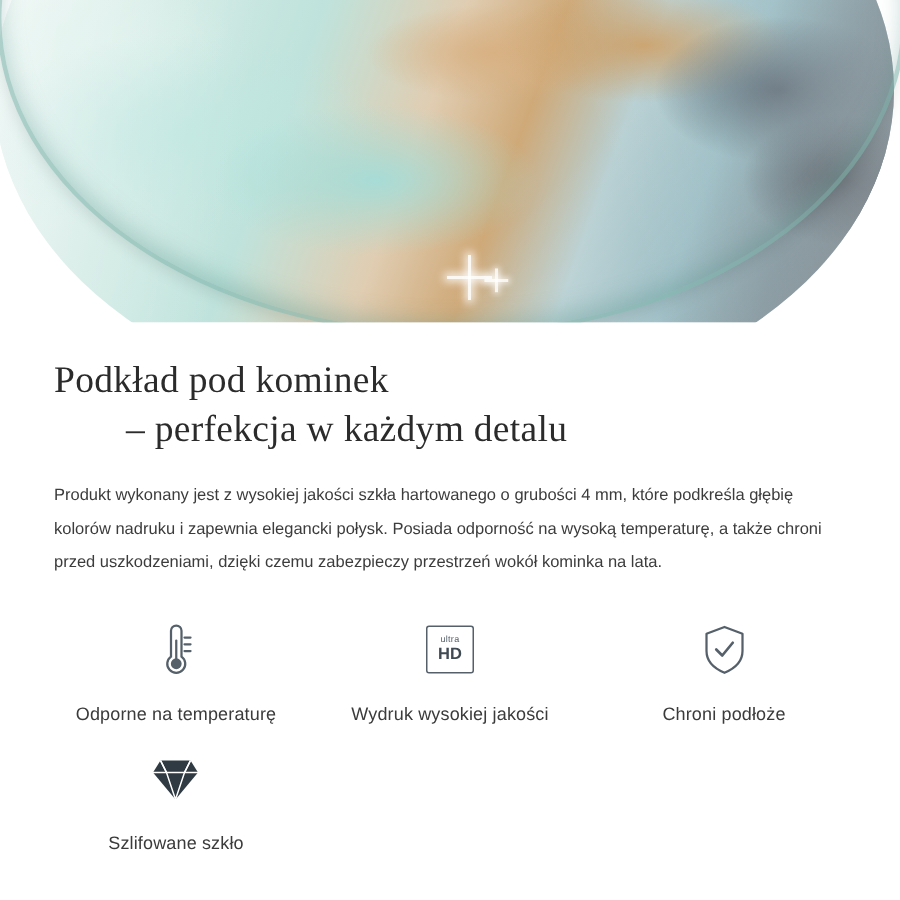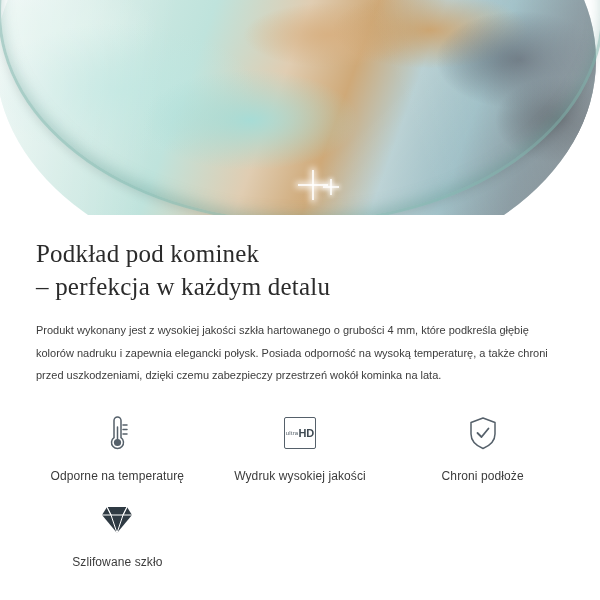--- a/index.html
+++ b/index.html
@@ -112,20 +112,21 @@
     font-family: "Liberation Serif", serif;
     font-size: 25px;
     line-height: 1.32;
     color: #2b2b2b;
     font-weight: 400;
     margin: 0 0 16px 0;
     letter-spacing: 0.2px;
   }
   .headline .line2 {
     display: block;
+    margin-left: 48px;
   }
   .body-copy {
     font-family: "Liberation Sans", sans-serif;
     font-size: 11px;
     line-height: 2.05;
     color: #3c3c3c;
     margin: 0;
     max-width: 540px;
   }
 
@@ -155,21 +156,21 @@
     color: #3b3b3b;
     text-align: center;
     letter-spacing: 0.1px;
   }
   .ultrahd-box {
     width: 30px;
     height: 30px;
     border: 1.6px solid #55606a;
     border-radius: 2px;
     display: flex;
-    flex-direction: row;
+    flex-direction: column;
     align-items: center;
     justify-content: center;
     line-height: 1;
   }
   .ultrahd-box .u1 {
     font-size: 6px;
     color: #55606a;
     letter-spacing: 0.2px;
   }
   .ultrahd-box .u2 {

